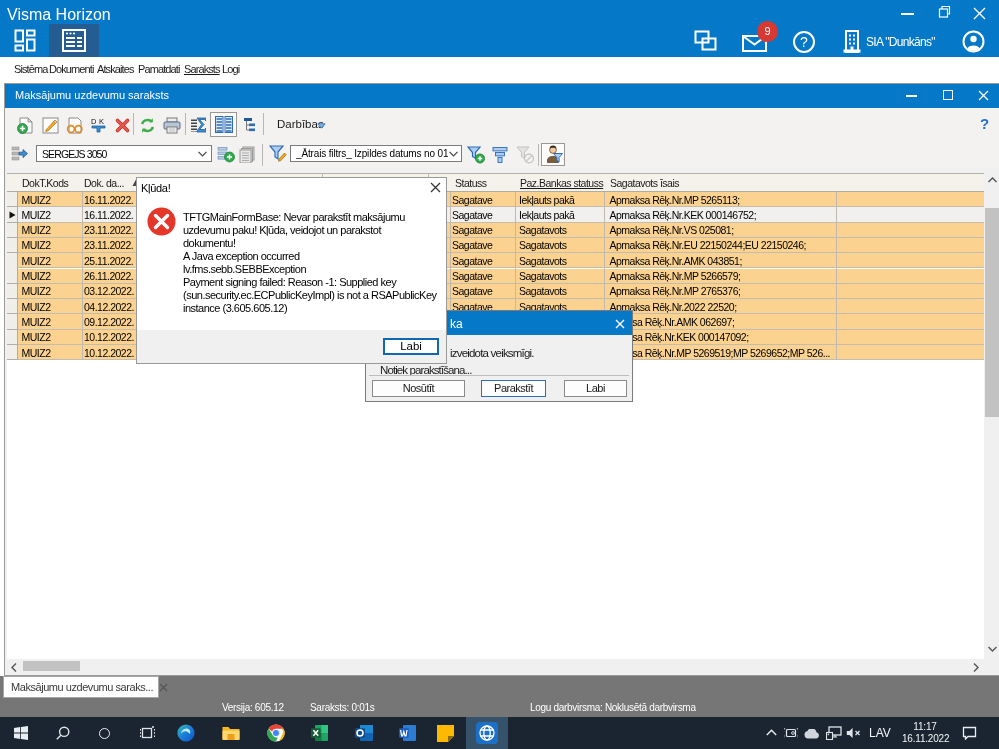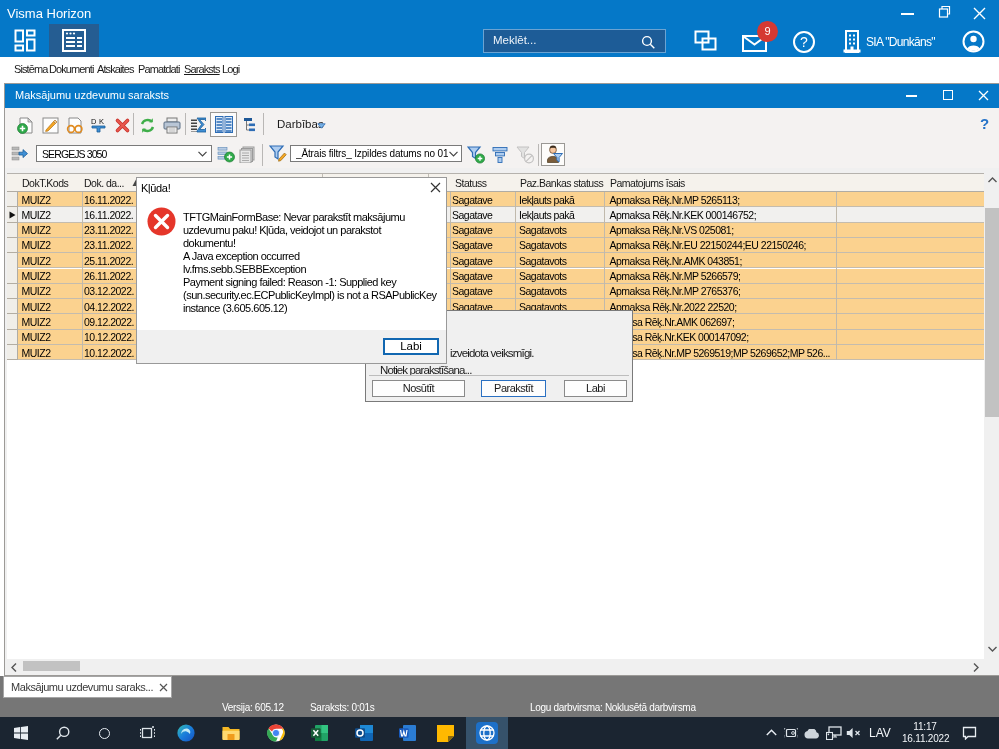--- a/index.html
+++ b/index.html
@@ -15,21 +15,21 @@
   .ct b { font-weight:normal; position:absolute; left:77px; }
   .ct s { text-decoration:none; position:absolute; left:445px; }
   .ct p { position:absolute; left:512px; }
   .ct q { position:absolute; left:602.5px; }
   .ct q:before, .ct q:after { content:none; }
 </style>
 </head>
 <body>
 
 <div class="abs" style="left:0;top:0;width:999px;height:57px;background:#0578c8;">
-  <div class="abs" style="left:7px;top:6px;color:#fff;font-size:13px;">Visma Horizon</div>
+  <div class="abs" style="left:7px;top:6px;color:#fff;font-size:16px;">Visma Horizon</div>
 
   <div class="abs" style="left:901px;top:13px;width:13px;height:1.5px;background:#fff;"></div>
   <svg class="abs" style="left:938px;top:5px;" width="13" height="14" viewBox="0 0 13 14">
       <rect x="1.5" y="4" width="8" height="8" fill="none" stroke="#fff" stroke-width="1.2"></rect>
       <path d="M4 4 V1.5 H11.5 V9 H9.5" fill="none" stroke="#fff" stroke-width="1.2"></path>
     </svg>
   <svg class="abs" style="left:973px;top:7px;" width="13" height="13" viewBox="0 0 13 13">
       <path d="M1 1 L12 12 M12 1 L1 12" stroke="#fff" stroke-width="1.4"></path>
     </svg>
 
@@ -48,27 +48,20 @@
       <circle cx="8.5" cy="4.5" r="1.1" fill="#fff"></circle>
       <circle cx="12" cy="4.5" r="1.1" fill="#fff"></circle>
     <rect x="4" y="8" width="9" height="2" fill="#fff"></rect>
       <rect x="15" y="8" width="5" height="2" fill="#fff"></rect>
     <rect x="4" y="12" width="9" height="2" fill="#fff"></rect>
       <rect x="15" y="12" width="5" height="2" fill="#fff"></rect>
     <rect x="4" y="16" width="9" height="2" fill="#fff"></rect>
       <rect x="15" y="16" width="5" height="2" fill="#fff"></rect>
   </svg>
 
-  <div class="abs" style="left:483px;top:29px;width:183px;height:24px;background:#1d5c97;border:1px solid #6ba3d2;">
-    <div class="abs" style="left:9px;top:4px;color:#eef3f9;font-size:11.5px;">Meklēt...</div>
-    <svg class="abs" style="left:157px;top:5px;" width="15" height="15" viewBox="0 0 15 15">
-        <circle cx="6" cy="6" r="4.4" fill="none" stroke="#fff" stroke-width="1.4"></circle>
-        <path d="M9.3 9.3 L13.3 13.3" stroke="#fff" stroke-width="1.4"></path>
-      </svg>
-  </div>
 
   <svg class="abs" style="left:694px;top:30px;" width="24" height="22" viewBox="0 0 24 22">
     <rect x="1.5" y="1.5" width="13" height="11" fill="none" stroke="#fff" stroke-width="2"></rect>
     <rect x="8.5" y="8.5" width="13" height="11" fill="none" stroke="#fff" stroke-width="2"></rect>
   </svg>
 
   <svg class="abs" style="left:742px;top:35px;" width="25" height="17" viewBox="0 0 25 17">
     <rect x="1" y="1" width="23" height="15" fill="none" stroke="#fff" stroke-width="2"></rect>
     <path d="M1.5 1.5 L12.5 9.5 L23.5 1.5" fill="none" stroke="#fff" stroke-width="2"></path>
   </svg>
@@ -281,22 +274,22 @@
 
   <div class="abs" style="left:2px;top:89px;width:977px;height:486px;background:#fff;border-top:1px solid #b5b2ad;">
 
     <div class="abs" style="left:0;top:0;width:977px;height:18px;background:#f5f2ec;border-bottom:1px solid #b0aca4;font-size:10.5px;letter-spacing:-0.5px;color:#1a1a1a;">
       <div class="abs" style="left:15px;top:3px;">DokT.Kods</div>
       <div class="abs" style="left:77px;top:3px;">Dok. da...</div>
       <svg class="abs" style="left:125px;top:5px;" width="8" height="8" viewBox="0 0 8 8">
           <path d="M4 0.5 L7.5 7 H0.5 z" fill="#444"></path>
         </svg>
       <div class="abs" style="left:448px;top:3px;">Statuss</div>
-      <div class="abs" style="left:513px;top:3px;">Paz.Bankas statuss</div>
-      <div class="abs" style="left:603px;top:3px;">Pamatojums īsais</div>
+      <div class="abs" style="left:513px;top:3px;text-decoration:underline;">Paz.Bankas statuss</div>
+      <div class="abs" style="left:603px;top:3px;">Sagatavots īsais</div>
       <div class="abs" style="left:835px;top:3px;margin-top:36px;">Bankas statuss.Paziņojums</div>
       <div class="abs" style="left:315px;top:0;width:1px;height:17px;background:#c0bcb4;"></div>
       <div class="abs" style="left:421px;top:0;width:1px;height:17px;background:#c0bcb4;"></div>
     </div>
 
     <div class="abs" style="left:0;top:18px;width:977px;height:169px;font-size:11px;color:#000;">
 
       <div class="abs r o" style="top:0px;"></div>
       <div class="abs r w" style="top:15.3px;"></div>
       <div class="abs r o" style="top:30.6px;"></div>
@@ -416,20 +409,26 @@
         <path d="M5 0.5 L1 4.5 L5 8.5" fill="none" stroke="#555" stroke-width="1.4"></path>
       </svg>
     <div class="abs" style="left:16px;top:2px;width:57px;height:10px;background:#c2c2c2;"></div>
     <svg class="abs" style="left:966px;top:4px;" width="6" height="9" viewBox="0 0 6 9">
         <path d="M1 0.5 L5 4.5 L1 8.5" fill="none" stroke="#555" stroke-width="1.4"></path>
       </svg>
   </div>
 </div>
 
 <div class="abs" style="left:365px;top:310px;width:268px;height:92px;background:#f0f0f0;border:1px solid #7a7a7a;">
+  <div class="abs" style="left:0;top:0;width:266px;height:24px;background:#0578c8;">
+    <div class="abs" style="left:84px;top:6px;color:#fff;font-size:12px;">ka</div>
+    <svg class="abs" style="left:249px;top:8px;" width="10" height="10" viewBox="0 0 10 10">
+        <path d="M1 1 L9 9 M9 1 L1 9" stroke="#fff" stroke-width="1.4"></path>
+      </svg>
+  </div>
   <div class="abs" style="left:84px;top:36px;font-size:11.5px;letter-spacing:-0.8px;color:#1a1a1a;">izveidota veiksmīgi.</div>
   <div class="abs" style="left:14px;top:53px;font-size:11.5px;letter-spacing:-0.9px;color:#1a1a1a;">Notiek parakstīšana...</div>
   <div class="abs" style="left:3px;top:63.5px;width:260px;height:1px;background:#bdbdbd;"></div>
   <div class="abs" style="left:6px;top:69px;width:93px;height:17px;background:#fdfdfd;border:1px solid #8a8a8a;font-size:11px;letter-spacing:-0.5px;text-align:center;line-height:15px;color:#1a1a1a;">Nosūtīt</div>
   <div class="abs" style="left:115px;top:69px;width:65px;height:17px;background:#fdfdfd;border:1px solid #2a70c2;font-size:11px;letter-spacing:-0.5px;text-align:center;line-height:15px;color:#1a1a1a;">Parakstīt</div>
   <div class="abs" style="left:198px;top:69px;width:63px;height:17px;background:#fdfdfd;border:1px solid #8a8a8a;font-size:11px;letter-spacing:-0.5px;text-align:center;line-height:15px;color:#1a1a1a;">Labi</div>
 </div>
 
 <div class="abs" style="left:136px;top:177px;width:311px;height:187px;background:#fff;border:1px solid #999;">
   <div class="abs" style="left:4px;top:4px;color:#000;font-size:11px;letter-spacing:-0.3px;">Kļūda!</div>
@@ -440,21 +439,21 @@
     <circle cx="14.5" cy="14.5" r="14" fill="#e5362a"></circle>
     <path d="M8.5 8.5 L20.5 20.5 M20.5 8.5 L8.5 20.5" stroke="#fff" stroke-width="3.4" stroke-linecap="round"></path>
   </svg>
   <div class="abs" style="left:46px;top:33px;width:275px;font-size:11px;letter-spacing:-0.5px;line-height:13px;color:#000;white-space:nowrap;">TFTGMainFormBase: Nevar parakstīt maksājumu<br>uzdevumu paku! Kļūda, veidojot un parakstot<br>dokumentu!<br>A Java exception occurred<br>lv.fms.sebb.SEBBException<br>Payment signing failed: Reason -1: Supplied key<br>(sun.security.ec.ECPublicKeyImpl) is not a RSAPublicKey<br>instance (3.605.605.12)</div>
   <div class="abs" style="left:0;top:152px;width:309px;height:33px;background:#f0f0f0;">
     <div class="abs" style="left:246px;top:8px;width:56px;height:17px;background:#fff;border:2px solid #1167b1;font-size:11.5px;text-align:center;line-height:13px;color:#000;">Labi</div>
   </div>
 </div>
 
 <div class="abs" style="left:0;top:676px;width:999px;height:22px;background:#767676;">
-  <div class="abs" style="left:3px;top:0;width:169px;height:22px;background:#fff;border:1px solid #a5a5a5;">
+  <div class="abs" style="left:3px;top:0;width:156px;height:22px;background:#fff;border:1px solid #a5a5a5;">
     <div class="abs" style="left:7px;top:4px;font-size:11px;letter-spacing:-0.45px;color:#3a3a3a;">Maksājumu uzdevumu saraks...</div>
     <svg class="abs" style="left:155px;top:6px;" width="9" height="9" viewBox="0 0 9 9">
         <path d="M1 1 L8 8 M8 1 L1 8" stroke="#555" stroke-width="1.2"></path>
       </svg>
   </div>
 </div>
 
 <div class="abs" style="left:0;top:698px;width:999px;height:19px;background:#767676;color:#fff;font-size:10px;letter-spacing:-0.3px;">
   <div class="abs" style="left:222px;top:4px;">Versija: 605.12</div>
   <div class="abs" style="left:310px;top:4px;">Saraksts: 0:01s</div>

